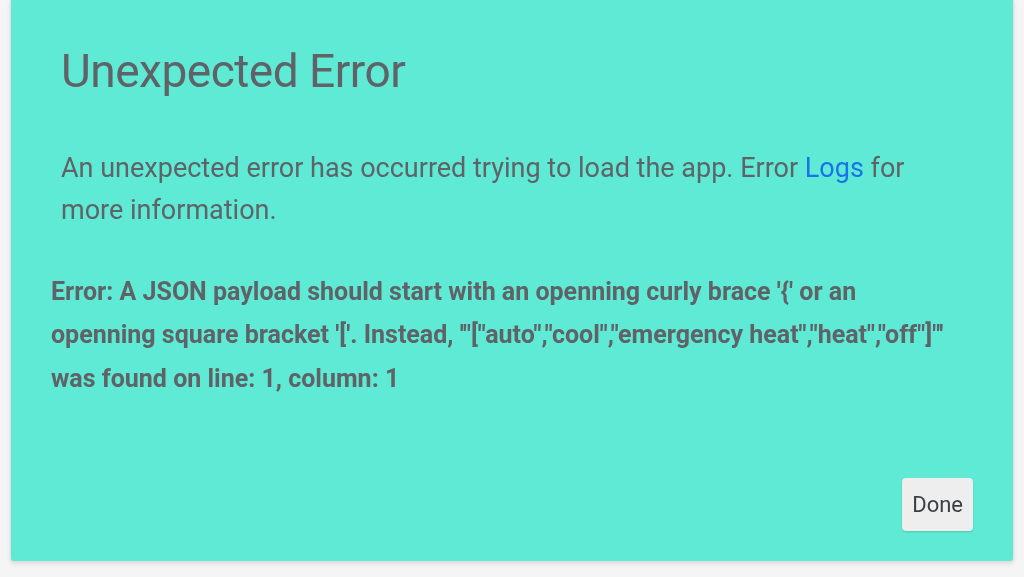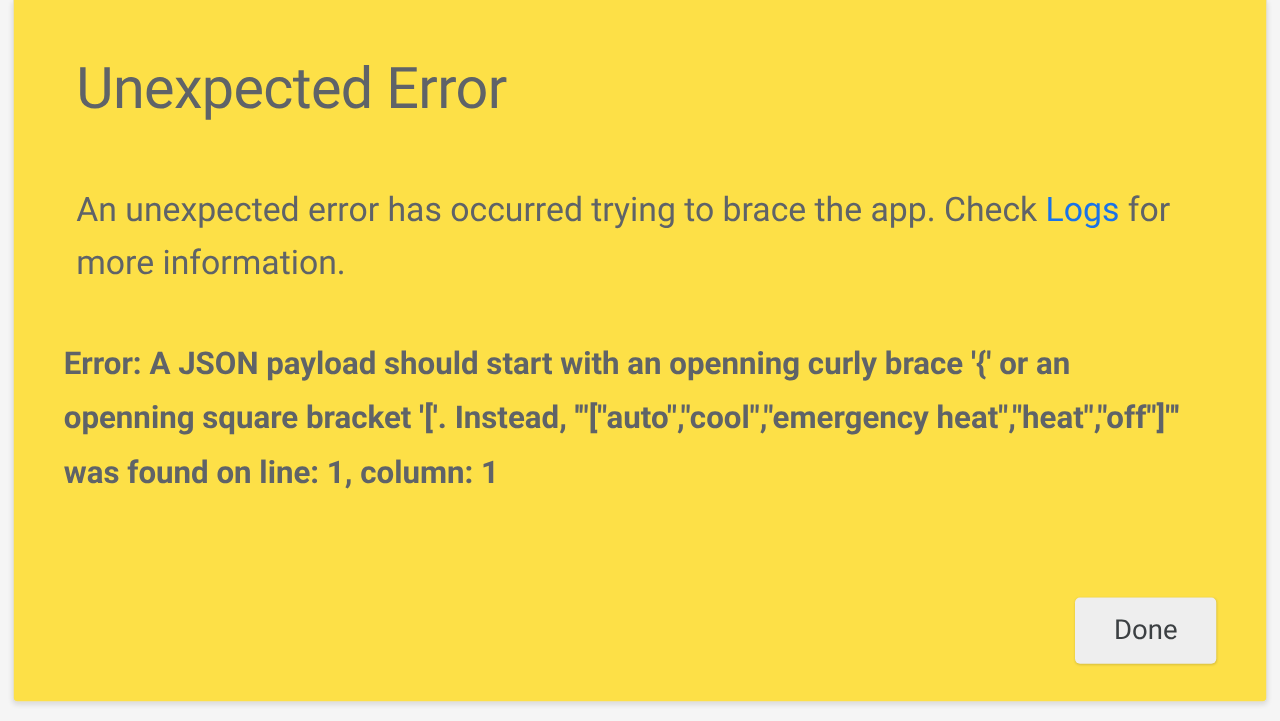--- a/index.html
+++ b/index.html
@@ -8,21 +8,21 @@
       box-sizing: border-box;
     }
     body {
       font-family: -apple-system, BlinkMacSystemFont, "Segoe UI", Roboto, Helvetica, Arial, sans-serif;
       background: #f5f5f5;
       width: 1024px;
       height: 577px;
       overflow: hidden;
     }
     .dialog {
-      background: #fde047;
+      background: #5eead4;
       width: 1004px;
       height: 562px;
       margin: 0 auto;
       margin-top: 0px;
       border: 1px solid #e0e0e0;
       border-top: none;
       border-radius: 0 0 4px 4px;
       box-shadow: 0 2px 4px rgba(0,0,0,0.1);
       padding: 44px 40px 30px 50px;
       position: relative;
@@ -60,34 +60,34 @@
     .footer {
       margin-top: auto;
       display: flex;
       justify-content: flex-end;
       padding-top: 20px;
     }
     .done-btn {
       background: #eeeeee;
       border: none;
       border-radius: 4px;
-      padding: 14px 31px;
+      padding: 14px 10px;
       font-size: 22px;
       font-weight: 400;
       color: #3c4043;
       cursor: pointer;
       font-family: inherit;
       box-shadow: 0 1px 2px rgba(0,0,0,0.15);
     }
   </style>
 </head>
 <body>
 
 <div class="dialog">
   <h1 class="title">Unexpected Error</h1>
   <p class="description">
-    <span>An unexpected error has occurred trying to brace the app. Check </span><a href="#">Logs</a><span> for more information.</span>
+    <span>An unexpected error has occurred trying to load the app. Error </span><a href="#">Logs</a><span> for more information.</span>
   </p>
   <p class="error-msg">Error: A JSON payload should start with an openning curly brace '{' or an openning square bracket '['. Instead, '"["auto","cool","emergency heat","heat","off"]"' was found on line: 1, column: 1</p>
   <div class="footer">
     <button class="done-btn">Done</button>
   </div>
 </div>
 
 </body></html>

